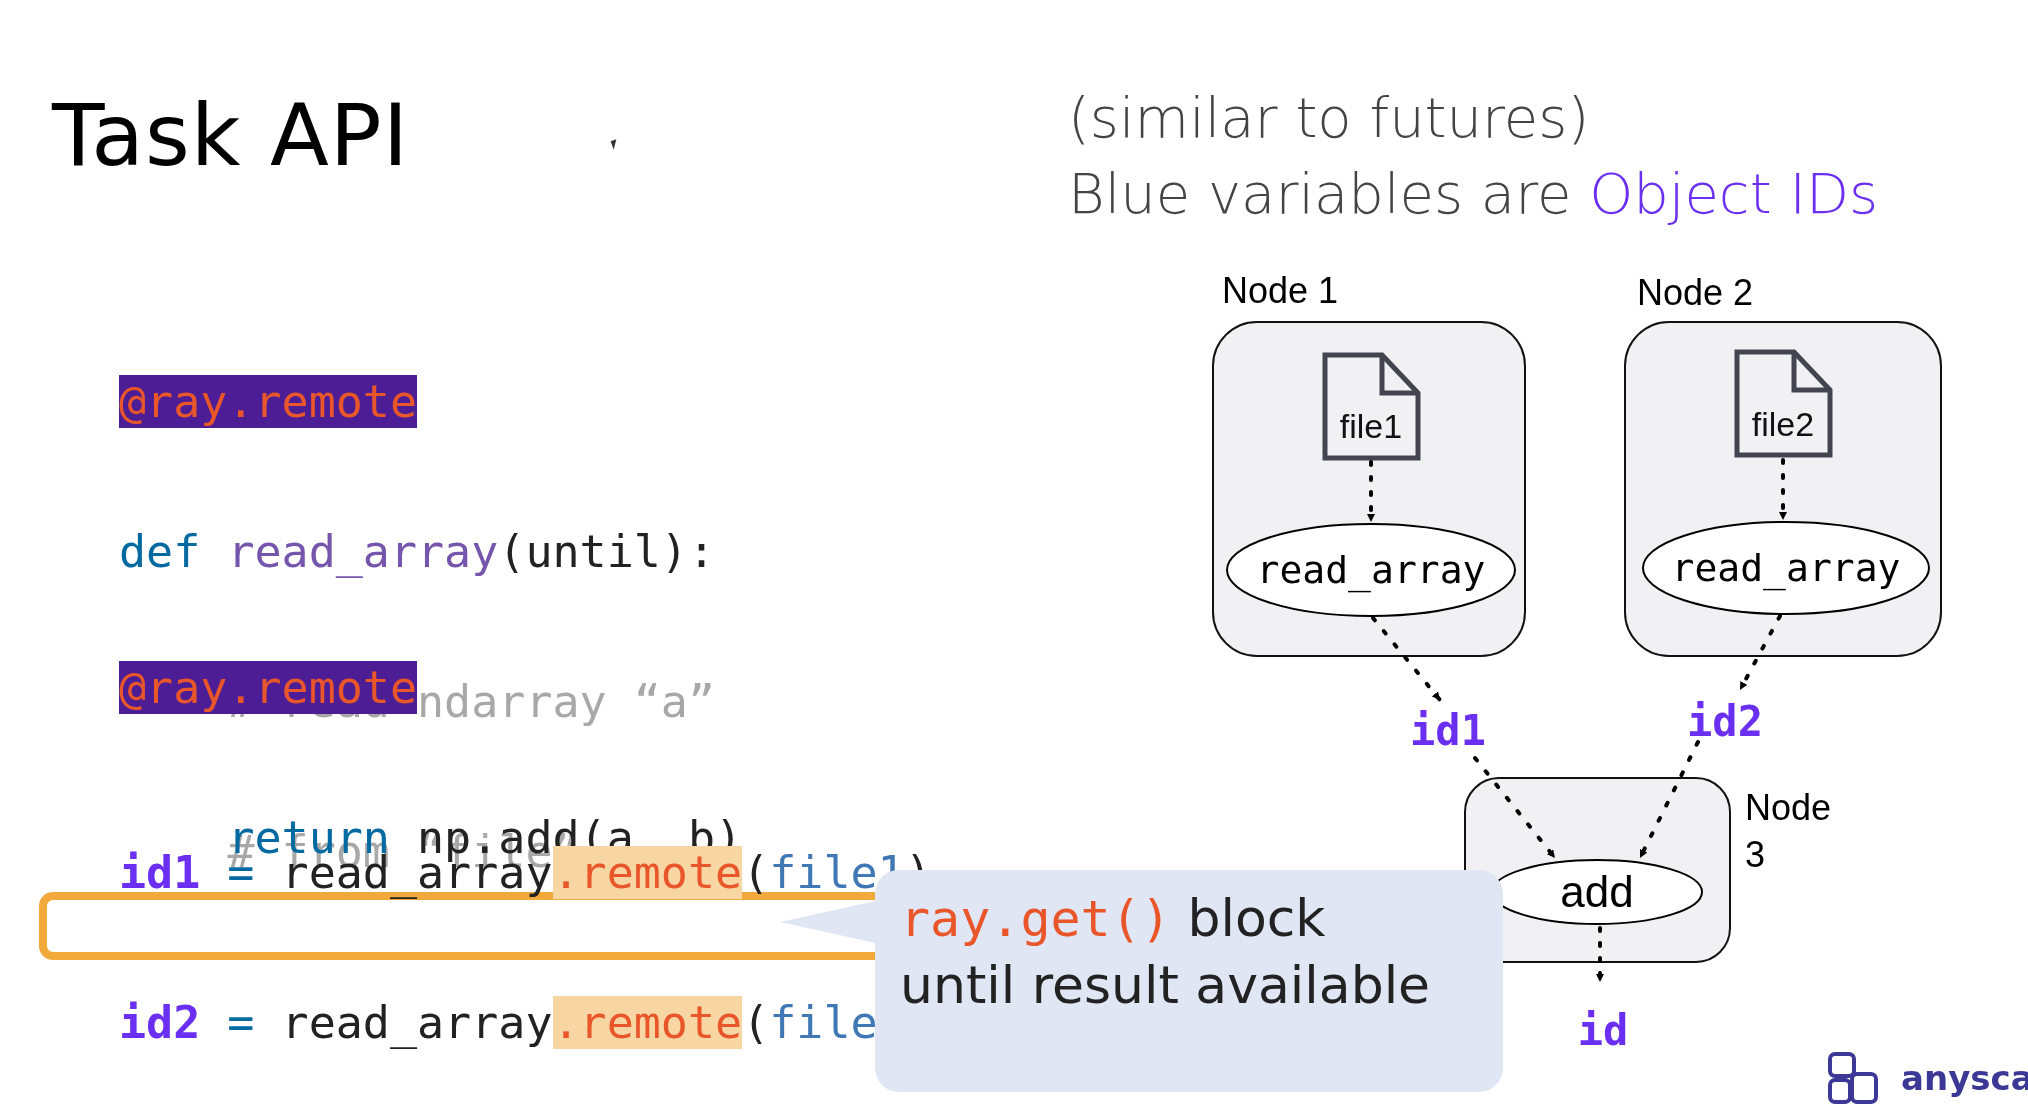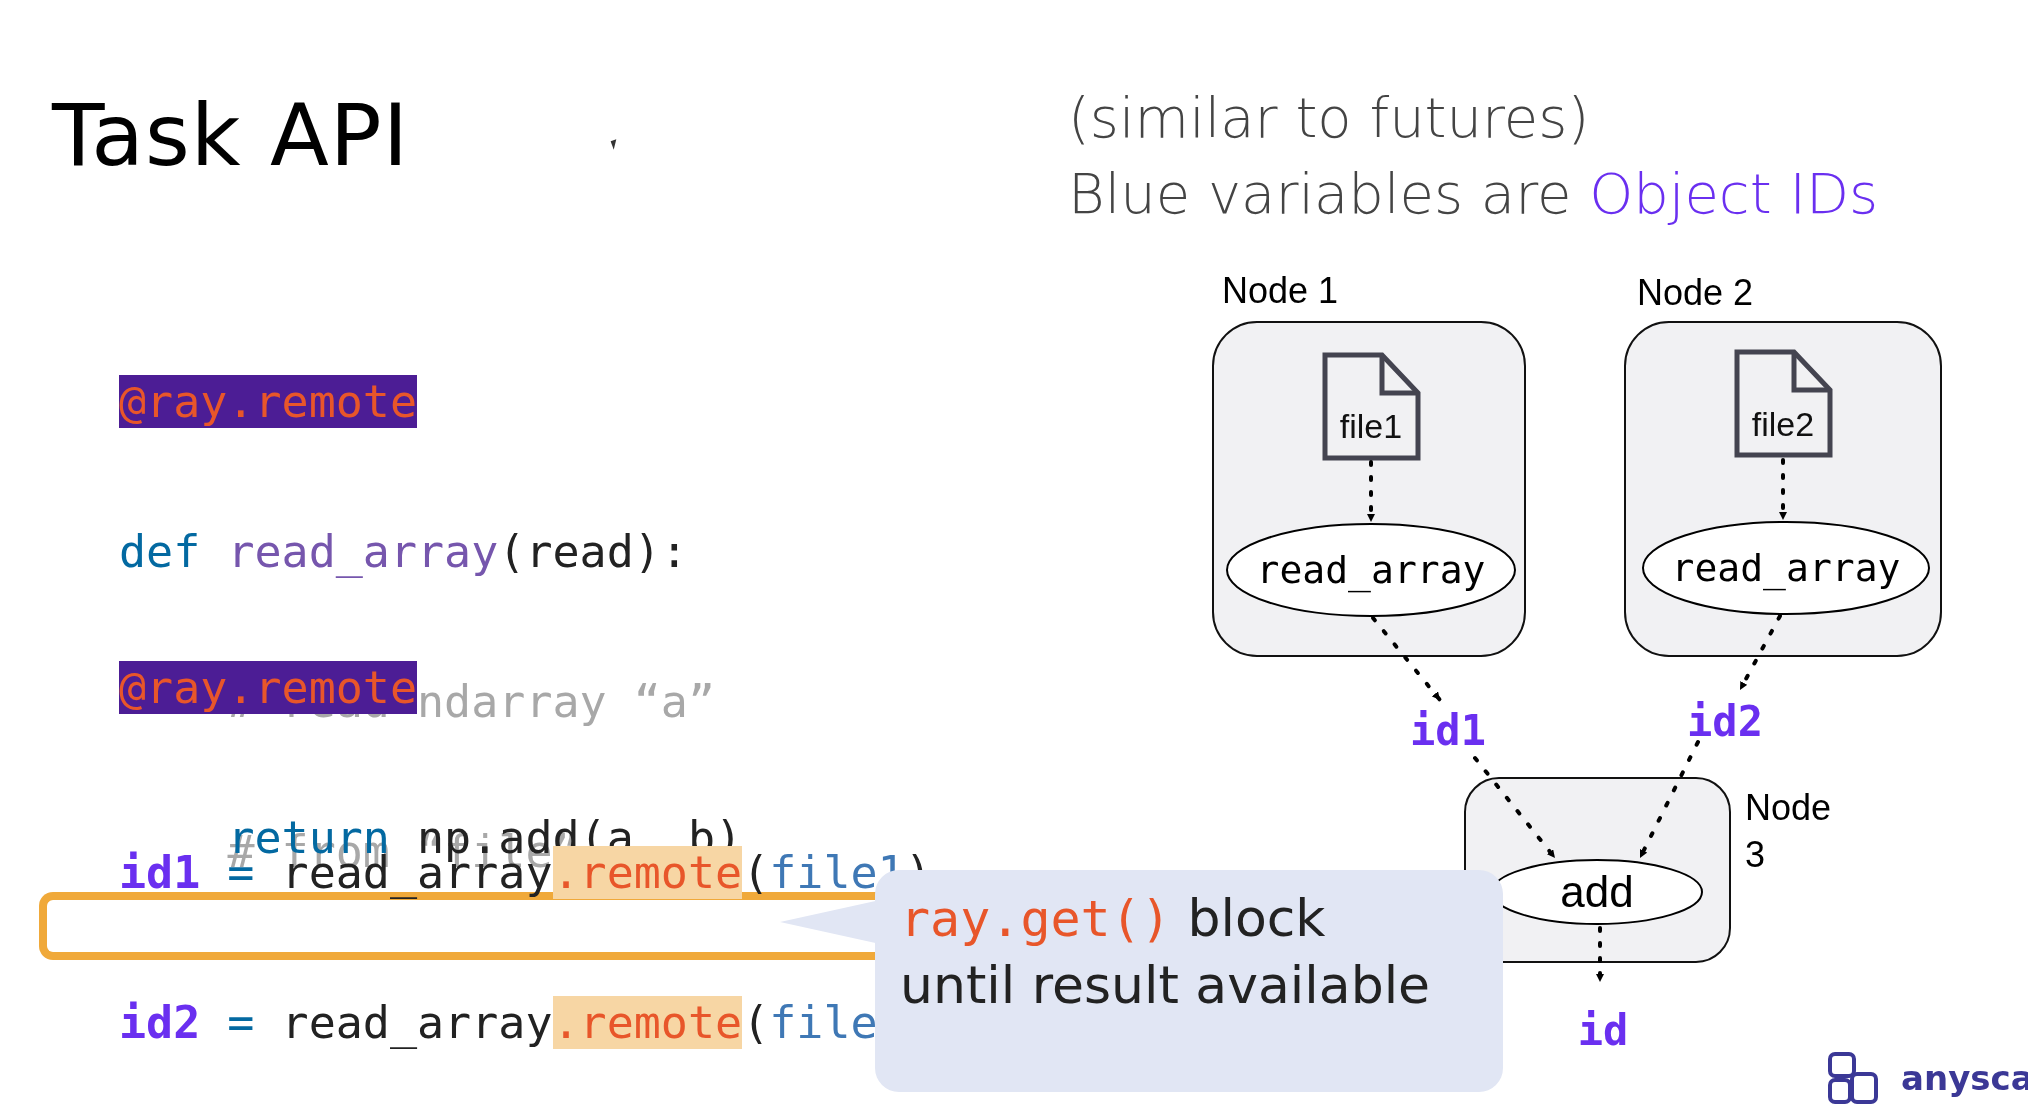--- a/index.html
+++ b/index.html
@@ -43,21 +43,21 @@
 <div class="abs title">Task API</div>
 <div class="abs cursor"></div>
 
 <div class="abs subtitle">
   <div>(similar to futures)</div>
   <div><span>Blue variables are </span><span class="accent">Object IDs</span></div>
 </div>
 
 <div class="abs code" style="top:277px;">
   <span class="ln"><span class="dec">@ray.remote</span></span>
-  <span class="ln"><span class="kw">def</span> <span class="fn">read_array</span><span>(read):</span></span>
+  <span class="ln"><span class="kw">def</span> <span class="fn">read_array</span><span>(until):</span></span>
   <span class="ln">    <span class="cm"># read ndarray “a”</span></span>
   <span class="ln">    <span class="cm"># from “file”</span></span>
 </div>
 
 <div class="abs code" style="top:563px;">
   <span class="ln"><span class="dec">@ray.remote</span></span>
   <span class="ln">    <span class="kw">return</span><span> np.add(a, b)</span></span>
 </div>
 
 <div class="abs frame"></div>

